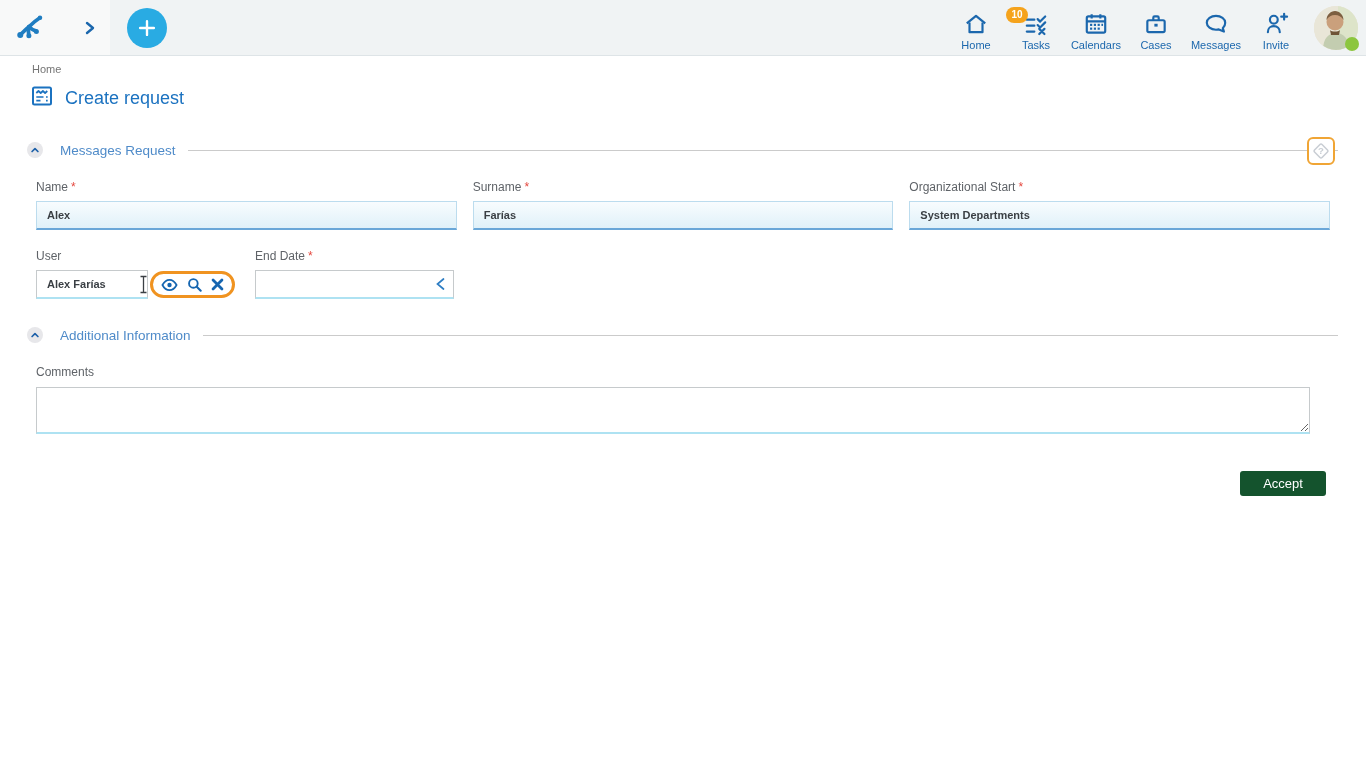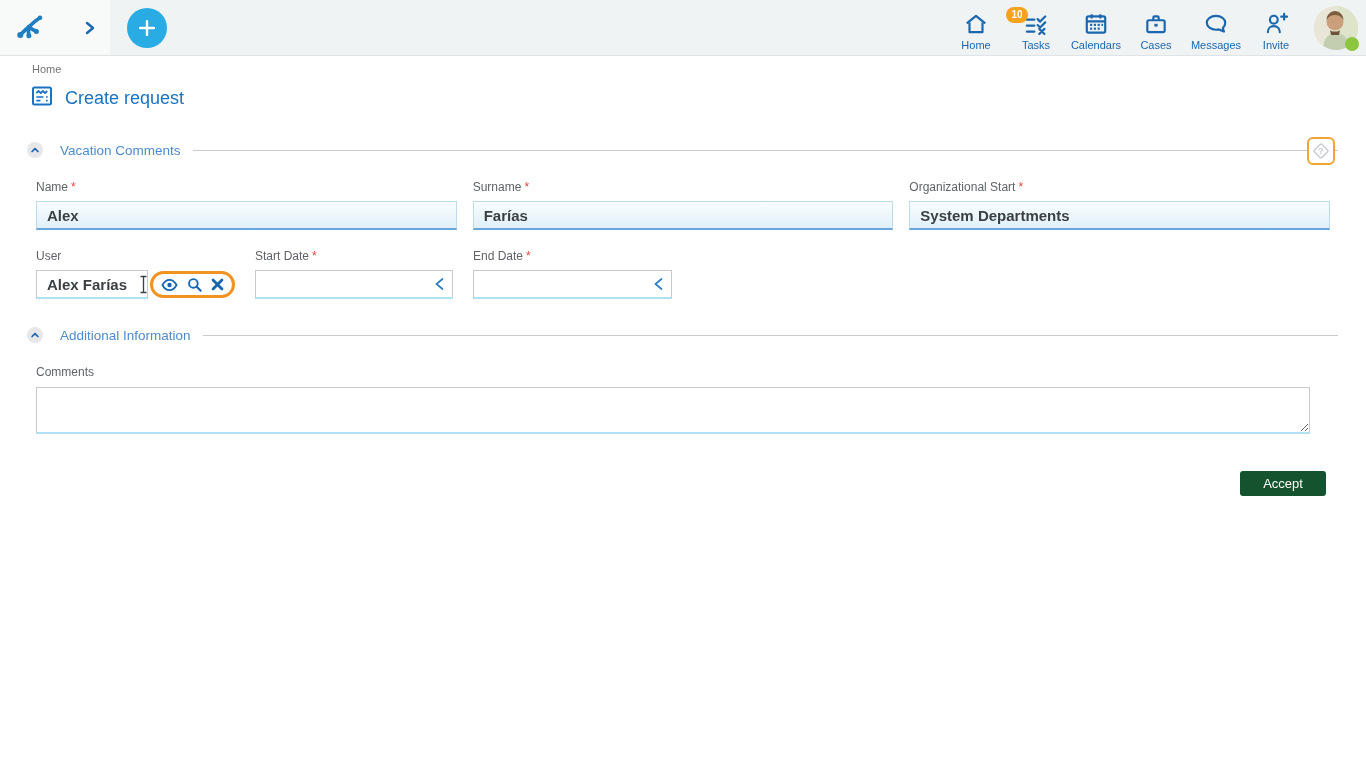--- a/index.html
+++ b/index.html
@@ -33,21 +33,21 @@
   .section-row.second { margin-top:28px; }
   .collapse-btn { width:16px; height:16px; border-radius:50%; background:#e7e7ea; display:flex; align-items:center; justify-content:center; cursor:pointer; flex-shrink:0; }
   .section-title { margin-left:17px; font-size:13.5px; color:#4f8bc9; white-space:nowrap; }
   .section-line { flex:1; height:1px; background:#cbcbcb; margin-left:12px; }
 
   .form-row1 { display:flex; gap:16px; margin-top:22px; }
   .form-row1 .field { flex:1; }
   .form-row2 { display:flex; margin-top:19px; }
   .field-label { font-size:12px; color:#5f6368; margin-bottom:7px; }
   .req { color:#e5483f; margin-left:3px; }
-  .inp { display:block; width:100%; height:29px; font-family:"Liberation Sans",sans-serif; font-size:15px; font-weight:bold; color:#3a3f44; padding:0 10px; outline:none; }
+  .inp { display:block; width:100%; height:29px; font-family:"Liberation Sans",sans-serif; font-size:11px; font-weight:bold; color:#3a3f44; padding:0 10px; outline:none; }
   .inp-filled { background:linear-gradient(#f8fcfe,#e0f1f9); border:1px solid #bcdcee; border-bottom:2px solid #6aa7d8; }
   .inp-edit { background:#fff; border:1px solid #c6cacc; border-bottom:2px solid #aee2f2; }
 
   .user-group { width:199px; }
   .user-row { display:flex; align-items:center; }
   .user-input-wrap { position:relative; width:129px; }
   .text-cursor { position:absolute; left:103px; top:5px; pointer-events:none; }
   .picker-icons { margin-left:2px; height:27px; border:3px solid #f09320; border-radius:14px; display:flex; align-items:center; gap:9px; padding:0 8px; background:#fff; }
   .picker-icons .pick { display:flex; align-items:center; cursor:pointer; }
 
@@ -212,21 +212,21 @@
     </svg>
   </button>
 
   
   <div class="section-row first">
     <span class="collapse-btn">
       <svg width="10" height="10" viewBox="0 0 12 10">
           <path d="M2.5 6.8 L6 3.4 L9.5 6.8" fill="none" stroke="#1b5fa8" stroke-width="2" stroke-linecap="round" stroke-linejoin="round"></path>
         </svg>
     </span>
-    <span class="section-title">Vacation Comments</span>
+    <span class="section-title">Messages Request</span>
     <span class="section-line"></span>
   </div>
 
   
   <div class="form-row1">
     <div class="field">
       <div class="field-label"><span>Name</span><span class="req">*</span></div>
       <input class="inp inp-filled" type="text" value="Alex" style="">
     </div>
     <div class="field">
@@ -267,31 +267,20 @@
           </span>
           <span class="pick">
             <svg width="13" height="13" viewBox="0 0 14 14">
                 <path d="M2.2 2.2 L11.8 11.8 M11.8 2.2 L2.2 11.8" stroke="#1565b0" stroke-width="3" stroke-linecap="round"></path>
               </svg>
           </span>
         </div>
       </div>
     </div>
 
-    <div class="date-field">
-      <div class="field-label"><span>Start Date</span><span class="req">*</span></div>
-      <div class="date-wrap">
-        <input class="inp inp-edit" type="text" value="" style="">
-        <span class="date-chevron">
-          <svg width="13" height="14" viewBox="0 0 13 14">
-              <path d="M9.5 2 L3.5 7 L9.5 12" fill="none" stroke="#2d7dc3" stroke-width="1.7" stroke-linecap="round"></path>
-            </svg>
-        </span>
-      </div>
-    </div>
 
     <div class="date-field end">
       <div class="field-label"><span>End Date</span><span class="req">*</span></div>
       <div class="date-wrap">
         <input class="inp inp-edit" type="text" value="" style="">
         <span class="date-chevron">
           <svg width="13" height="14" viewBox="0 0 13 14">
               <path d="M9.5 2 L3.5 7 L9.5 12" fill="none" stroke="#2d7dc3" stroke-width="1.7" stroke-linecap="round"></path>
             </svg>
         </span>

